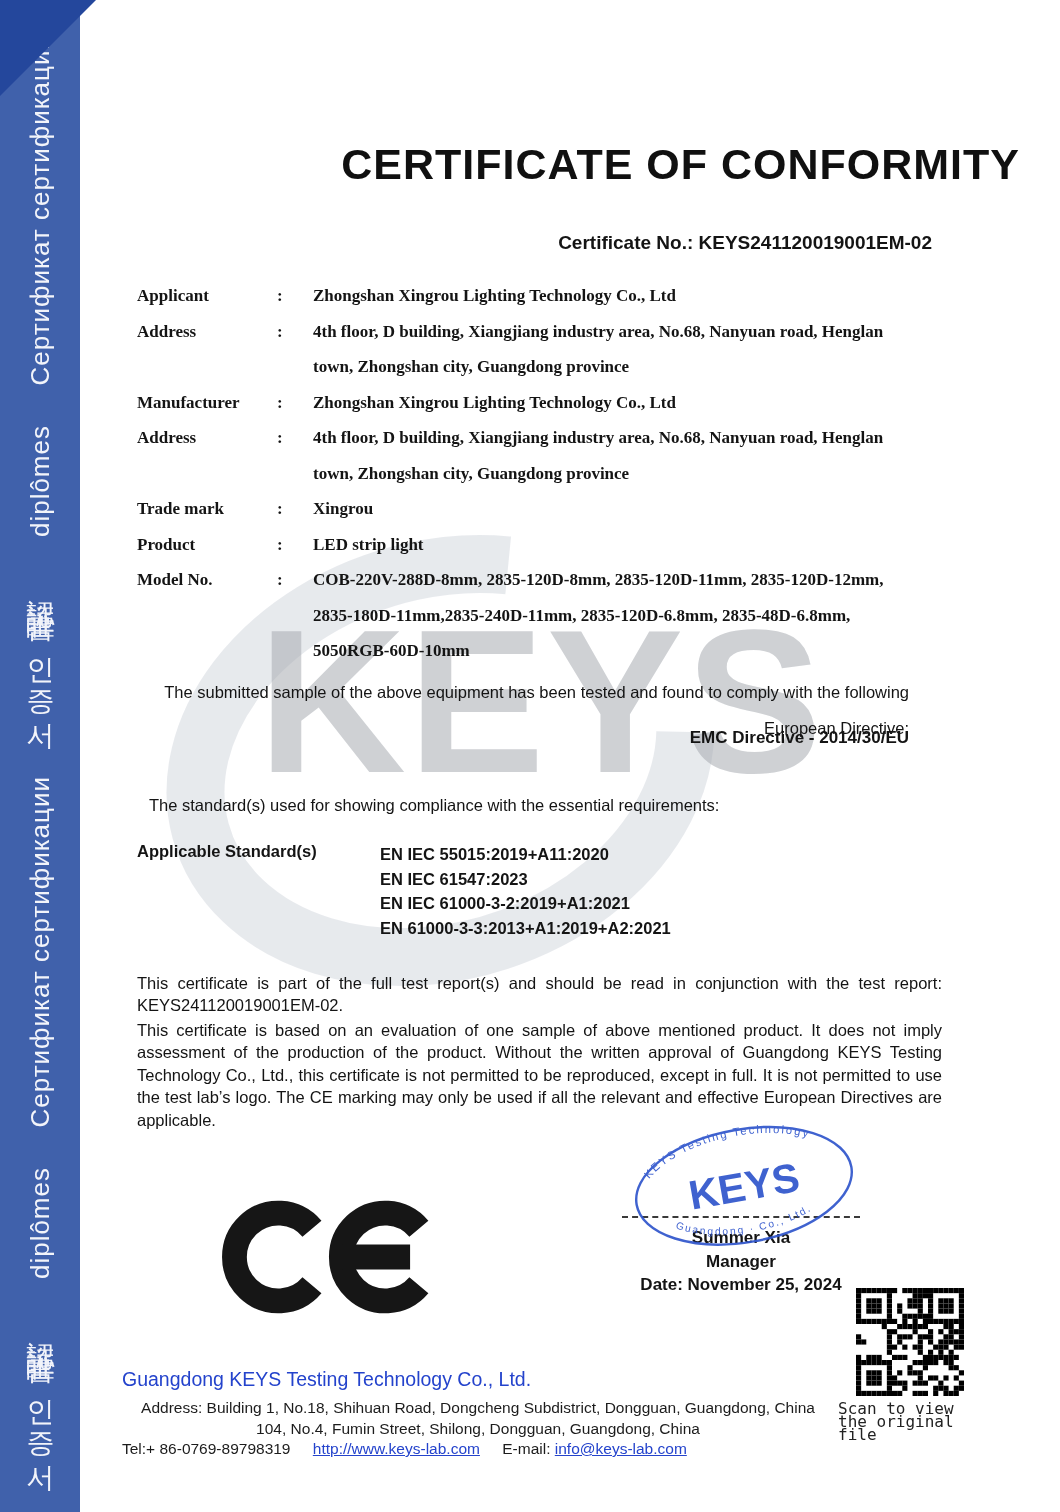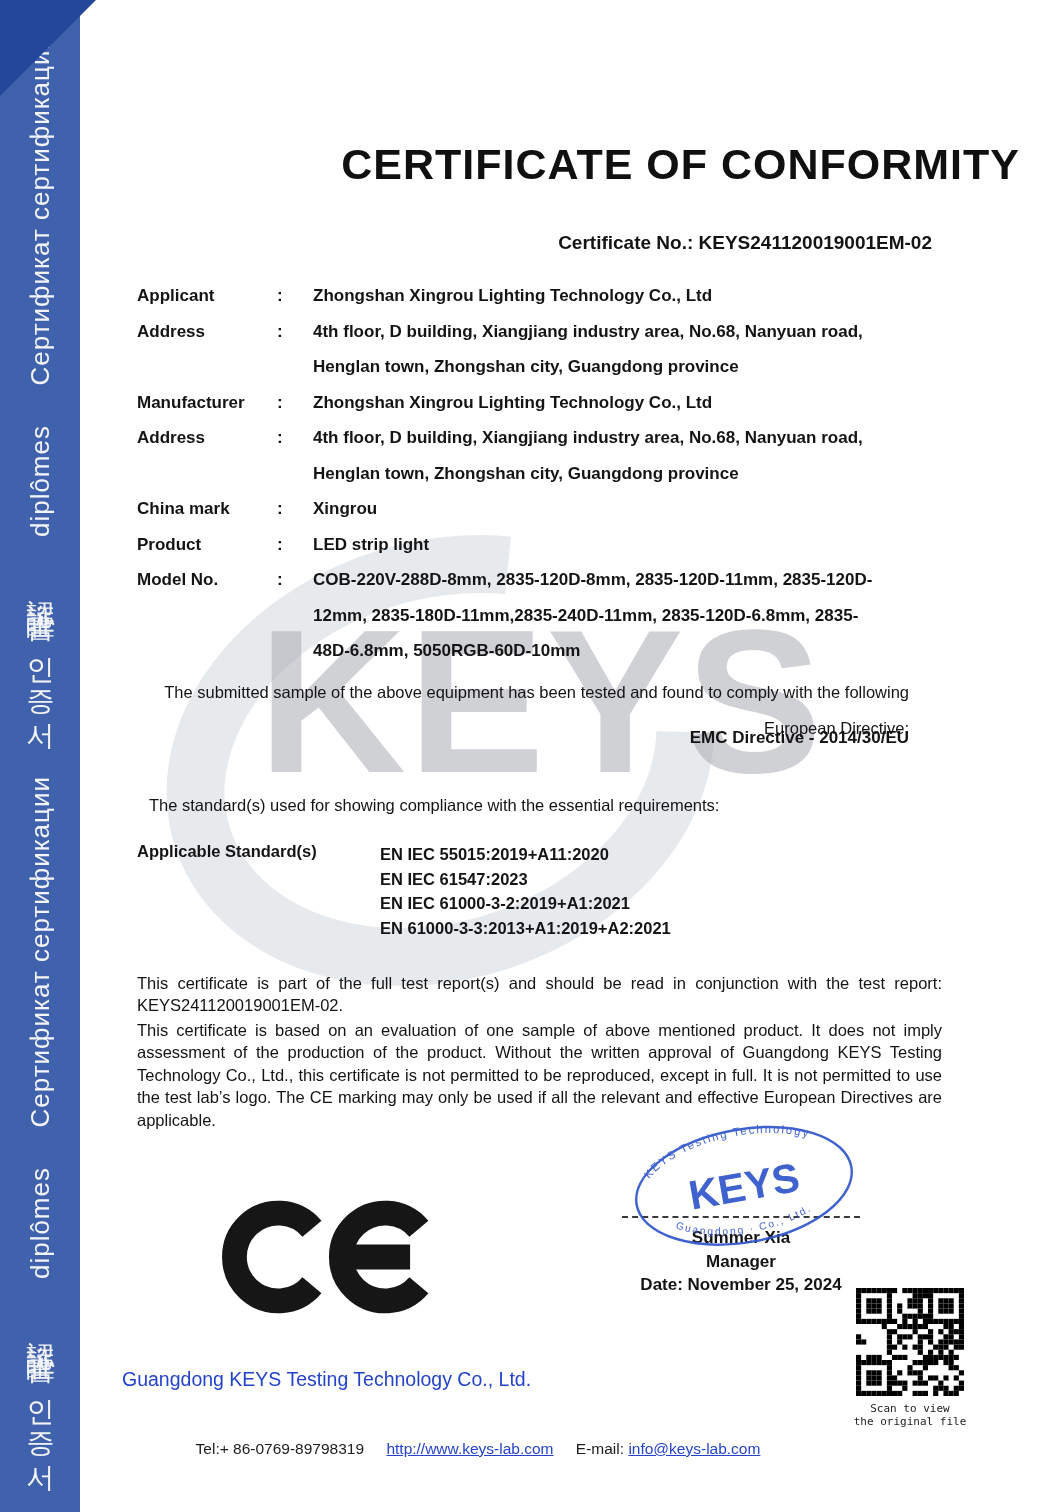--- a/index.html
+++ b/index.html
@@ -38,21 +38,21 @@
     text-align:right; font-size:43px; font-weight:900; letter-spacing:1px; color:#101010;
   }
   .cert-no {
     position:absolute; left:0; right:128px; top:232px; z-index:1;
     text-align:right; font-size:19px; font-weight:bold;
   }
   .fields {
     position:absolute; left:137px; top:278px; width:756px; z-index:1;
     font-size:17px; font-weight:bold; line-height:35.5px;
   }
-  .field-row { display:grid; grid-template-columns:140px 36px 1fr; }
+  .field-row { display:grid; grid-template-columns:140px 36px 1fr;font-family:Liberation Serif, serif; }
   .p-intro {
     position:absolute; left:137px; top:674px; width:772px; z-index:1;
     font-size:16.5px; line-height:36px;
   }
   .directive {
     position:absolute; left:137px; top:728px; width:772px; z-index:1;
     text-align:right; font-size:17px; font-weight:bold;
   }
   .p-standards-intro {
     position:absolute; left:137px; top:784px; width:790px; z-index:1; font-size:16.5px;
@@ -81,36 +81,36 @@
     position:absolute; left:622px; top:1216px; width:238px; z-index:1;
     border-top:2px dashed #3a3a3a;
   }
   .sig-block {
     position:absolute; left:610px; top:1226px; width:262px; z-index:1;
     text-align:center; font-size:17px; font-weight:bold; line-height:23.5px;
   }
   .qr { position:absolute; left:856px; top:1288px; z-index:1; background:#fff; }
   .qr-caption {
     position:absolute; left:838px; top:1402px; width:144px; z-index:1;
-    text-align:center; font-family:"DejaVu Sans Mono", monospace;
-    font-size:11px; line-height:13px; color:#222;
+    text-align:left; font-family:"DejaVu Sans Mono", monospace;
+    font-size:16px; line-height:13px; color:#222;
   }
 
   
   .footer-company {
     position:absolute; left:122px; top:1368px; z-index:1;
     font-size:19.5px; font-weight:normal; color:#2443cc;
   }
   .footer-address {
     position:absolute; left:122px; top:1397px; width:712px; z-index:1;
     text-align:center; font-size:15.5px; line-height:21px; color:#1c1c1c;
   }
   .footer-contact {
     position:absolute; left:122px; top:1440px; width:712px; z-index:1;
-    font-size:15.5px; color:#1c1c1c; text-align:center;
+    font-size:15.5px; color:#1c1c1c; 
   }
   .footer-contact a { color:#2443cc; text-decoration:underline; }
   .footer-contact .gap { display:inline-block; width:18px; }
 </style>
 </head>
 <body>
 
 <div class="page">
 
   <aside class="sidebar">
@@ -150,21 +150,21 @@
       <span>Manufacturer</span>
       <span>:</span>
       <span>Zhongshan Xingrou Lighting Technology Co., Ltd</span>
     </div>
     <div class="field-row">
       <span>Address</span>
       <span>:</span>
       <span>4th floor,  D building, Xiangjiang industry area, No.68, Nanyuan road, Henglan town, Zhongshan city, Guangdong province</span>
     </div>
     <div class="field-row">
-      <span>China mark</span>
+      <span>Trade mark</span>
       <span>:</span>
       <span>Xingrou</span>
     </div>
     <div class="field-row">
       <span>Product</span>
       <span>:</span>
       <span>LED strip light</span>
     </div>
     <div class="field-row">
       <span>Model No.</span>
@@ -459,20 +459,24 @@
         <rect x="85" y="100" width="5" height="5"></rect>
         <rect x="90" y="100" width="5" height="5"></rect>
         <rect x="95" y="100" width="5" height="5"></rect>
       </svg></div>
   <div class="qr-caption">
     <div>Scan to view</div>
     <div>the original file</div>
   </div>
 
   <div class="footer-company">Guangdong KEYS Testing Technology Co., Ltd.</div>
+  <div class="footer-address">
+    <div>Address: Building 1, No.18, Shihuan Road, Dongcheng Subdistrict, Dongguan, Guangdong, China</div>
+    <div>104, No.4, Fumin Street, Shilong, Dongguan, Guangdong, China</div>
+  </div>
   <div class="footer-contact">
     <span>Tel:+ 86-0769-89798319</span><span class="gap"></span>
     <a href="#">http://www.keys-lab.com</a><span class="gap"></span>
     <span>E-mail:</span>
     <a href="#">info@keys-lab.com</a>
   </div>
 
 </div>
 
 </body></html>

